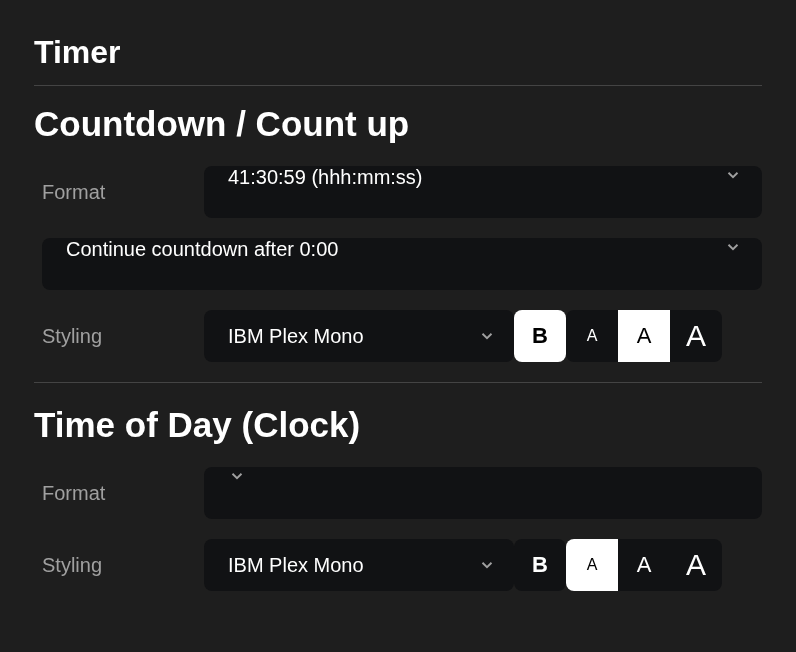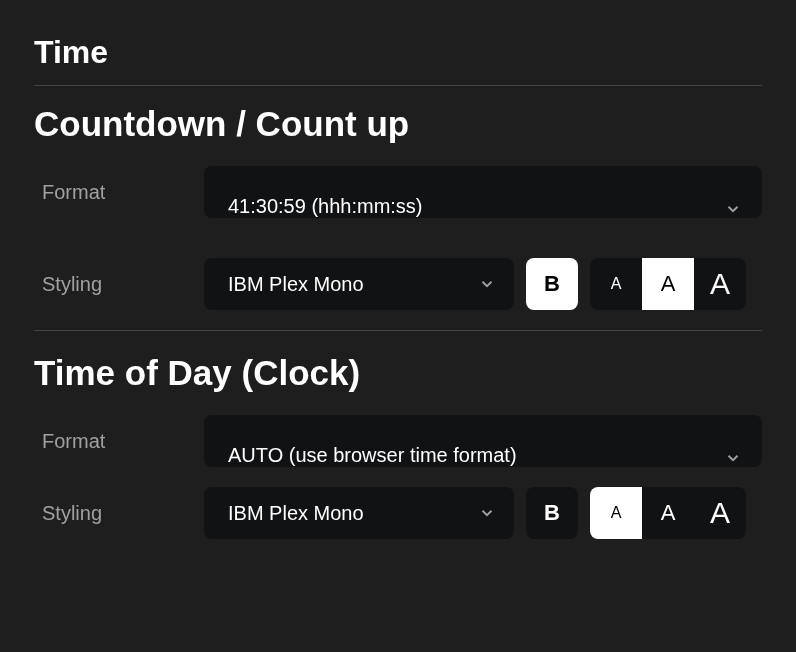--- a/index.html
+++ b/index.html
@@ -40,40 +40,40 @@
       flex-shrink: 0;
       color: #a0a0a0;
       font-size: 20px;
     }
     .dropdown {
       flex: 1;
       background: #111214;
       border-radius: 8px;
       height: 52px;
       display: flex;
-      align-items: flex-end;
+      align-items: flex-start;
       justify-content: space-between;
       padding: 0 20px 0 24px;
       cursor: pointer;
     }
     .dropdown-text {
       color: #fff;
       font-size: 20px;
       white-space: nowrap;
       overflow: hidden;
       text-overflow: ellipsis;
     }
     .chevron {
       color: #a0a0a0;
       flex-shrink: 0;
     }
     .styling-controls {
       display: flex;
       align-items: center;
-      gap: 12px;
+      gap: 0;
       flex: 1;
     }
     .font-dropdown {
       background: #111214;
       border-radius: 8px;
       height: 52px;
       display: flex;
       align-items: center;
       justify-content: space-between;
       padding: 0 18px 0 24px;
@@ -118,36 +118,42 @@
     .size-l { font-size: 30px; }
     .section-gap {
       border: none;
       border-top: 1px solid #444;
       margin: 10px 0 22px 0;
     }
   </style>
 </head>
 <body>
 
-<h1>Time</h1>
+<h1>Timer</h1>
 <hr class="hr">
 
 <h2>Countdown / Count up</h2>
 
 <div class="row">
   <div class="row-label">Format</div>
   <div class="dropdown">
     <span class="dropdown-text">41:30:59 (hhh:mm:ss)</span>
     <svg class="chevron" width="18" height="18" viewBox="0 0 24 24" fill="none" stroke="currentColor" stroke-width="2.5">
         <polyline points="6 9 12 15 18 9"></polyline>
       </svg>
   </div>
 </div>
 
 <div class="row">
+  <div class="dropdown">
+    <span class="dropdown-text">Continue countdown after 0:00</span>
+    <svg class="chevron" width="18" height="18" viewBox="0 0 24 24" fill="none" stroke="currentColor" stroke-width="2.5">
+        <polyline points="6 9 12 15 18 9"></polyline>
+      </svg>
+  </div>
 </div>
 
 <div class="row">
   <div class="row-label">Styling</div>
   <div class="styling-controls">
     <div class="font-dropdown">
       <span class="dropdown-text">IBM Plex Mono</span>
       <svg class="chevron" width="18" height="18" viewBox="0 0 24 24" fill="none" stroke="currentColor" stroke-width="2.5">
           <polyline points="6 9 12 15 18 9"></polyline>
         </svg>
@@ -161,21 +167,20 @@
   </div>
 </div>
 
 <hr class="section-gap">
 
 <h2>Time of Day (Clock)</h2>
 
 <div class="row">
   <div class="row-label">Format</div>
   <div class="dropdown">
-    <span class="dropdown-text">AUTO (use browser time format)</span>
     <svg class="chevron" width="18" height="18" viewBox="0 0 24 24" fill="none" stroke="currentColor" stroke-width="2.5">
         <polyline points="6 9 12 15 18 9"></polyline>
       </svg>
   </div>
 </div>
 
 <div class="row">
   <div class="row-label">Styling</div>
   <div class="styling-controls">
     <div class="font-dropdown">

